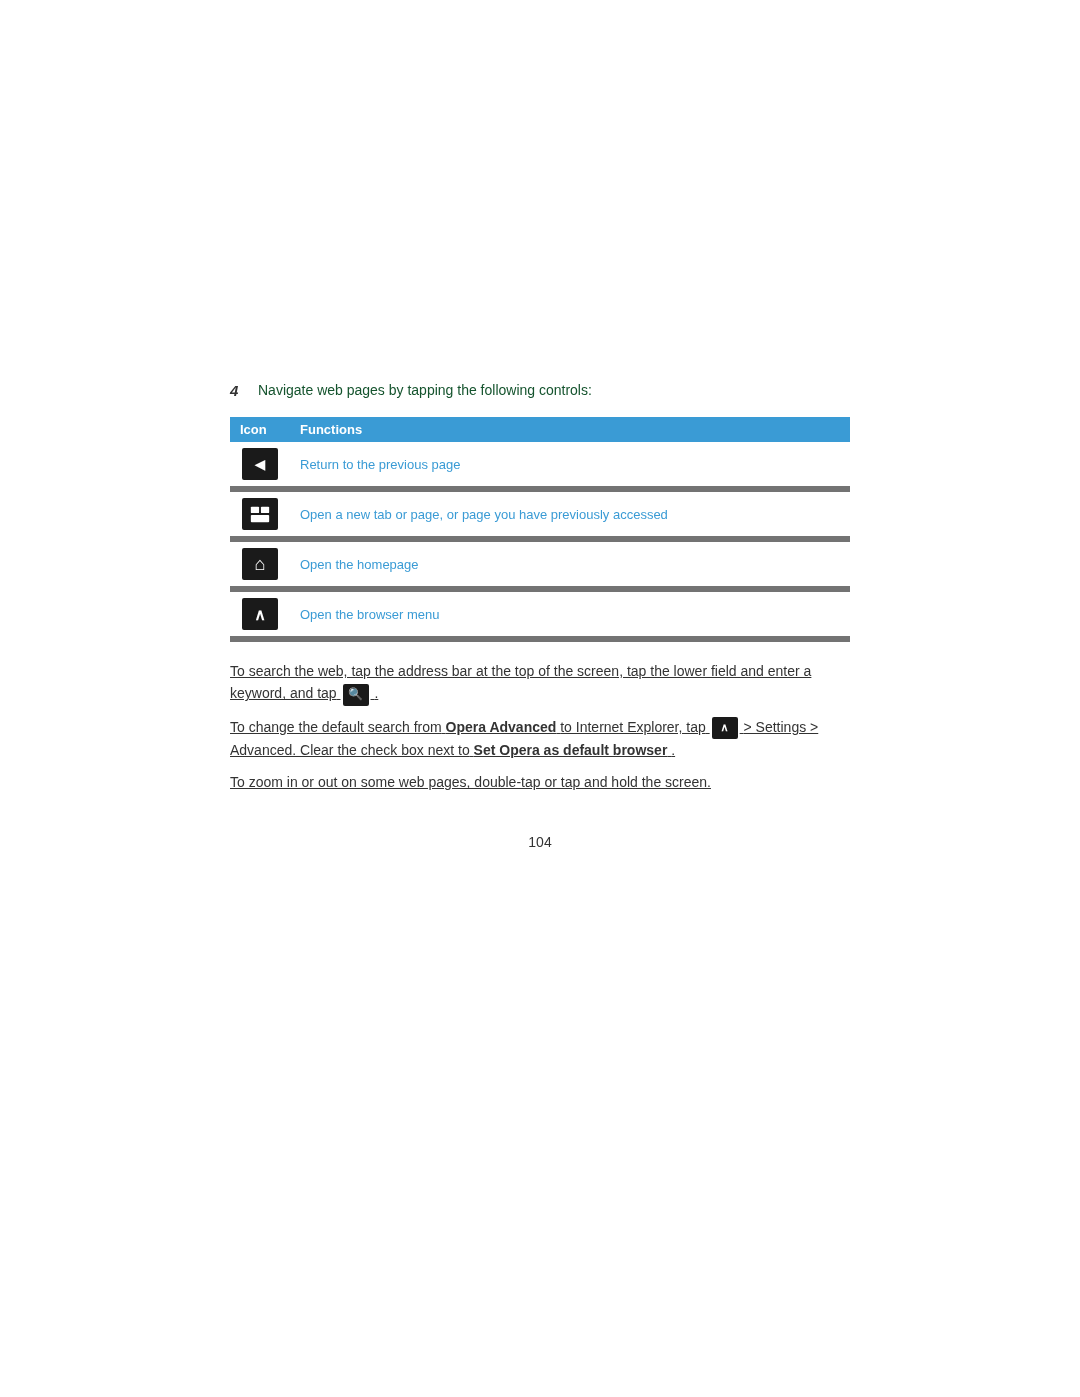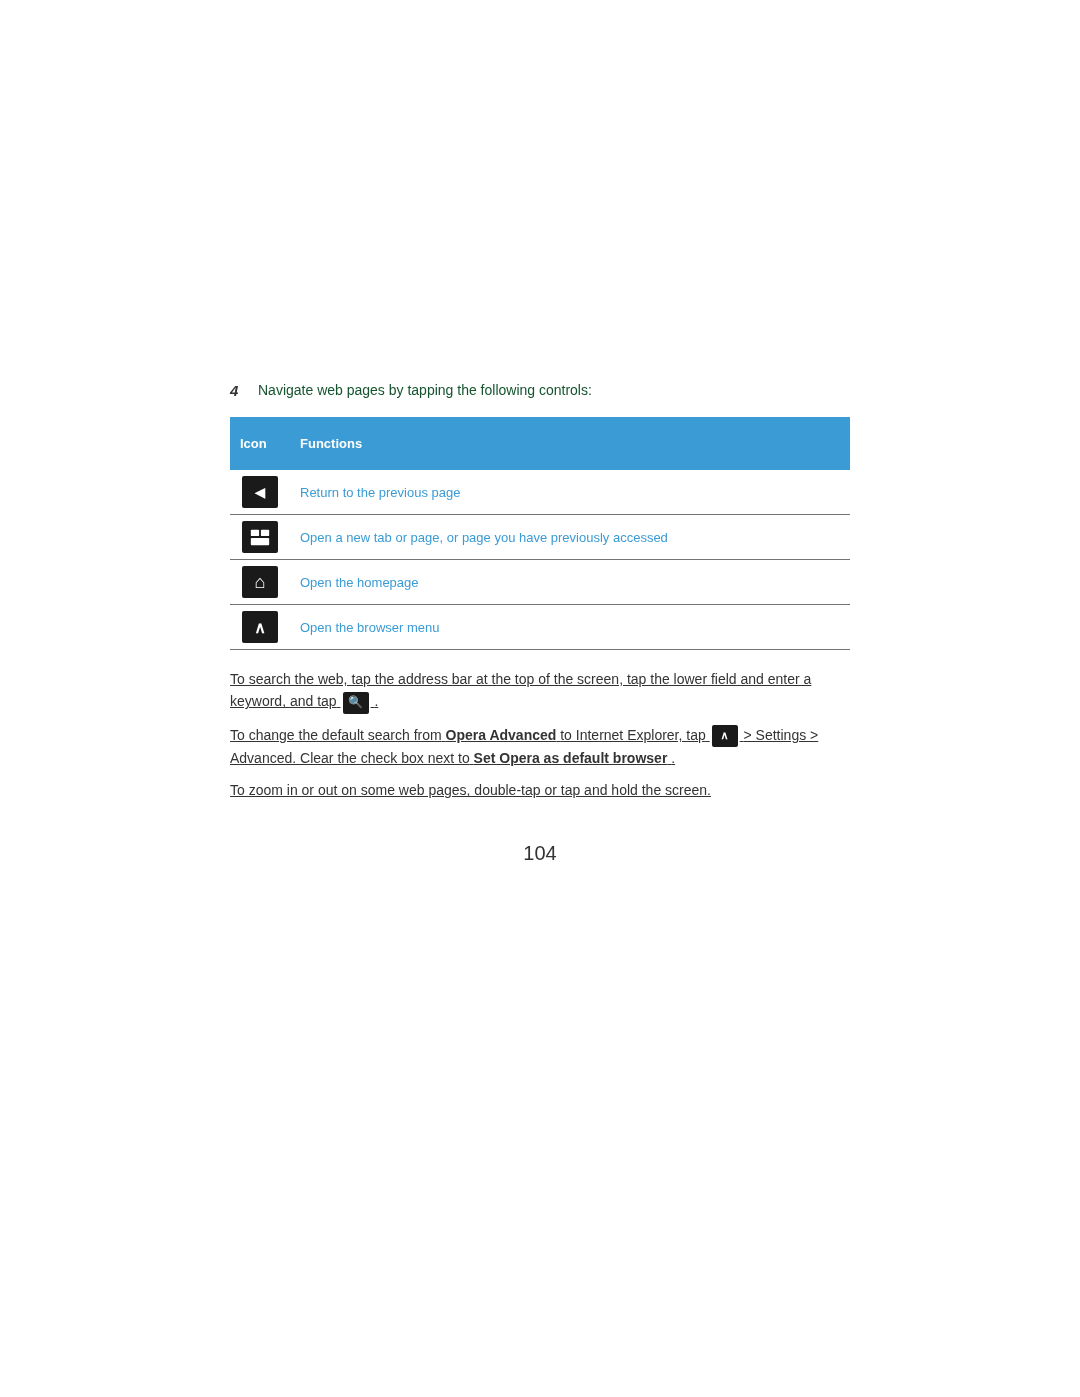--- a/index.html
+++ b/index.html
@@ -53,30 +53,30 @@
     }
 
     .nav-table thead tr {
       background-color: #3a9bd5;
     }
 
     .nav-table thead th {
       color: #ffffff;
       font-weight: bold;
       font-size: 13px;
-      padding: 19px 10px;
+      padding: 5px 10px;
       text-align: left;
     }
 
     .nav-table thead th.icon-col {
       width: 60px;
     }
 
     .nav-table tbody tr {
-      border-bottom: 1px solid #737373;
+      border-bottom: 6px solid #737373;
     }
 
     .nav-table tbody td {
       padding: 6px 10px;
       vertical-align: middle;
       font-size: 13px;
     }
 
     .nav-table tbody td.icon-cell {
       width: 60px;
@@ -191,21 +191,21 @@
       margin: 0 2px;
       font-weight: bold;
     }
 
     .bold-text {
       font-weight: bold;
     }
 
     .page-number {
       text-align: center;
-      font-size: 20px;
+      font-size: 14px;
       color: #333;
       margin-top: 40px;
     }
   </style>
 </head>
 <body>
 
 <div class="page-content">
 
   <div class="step-container">

